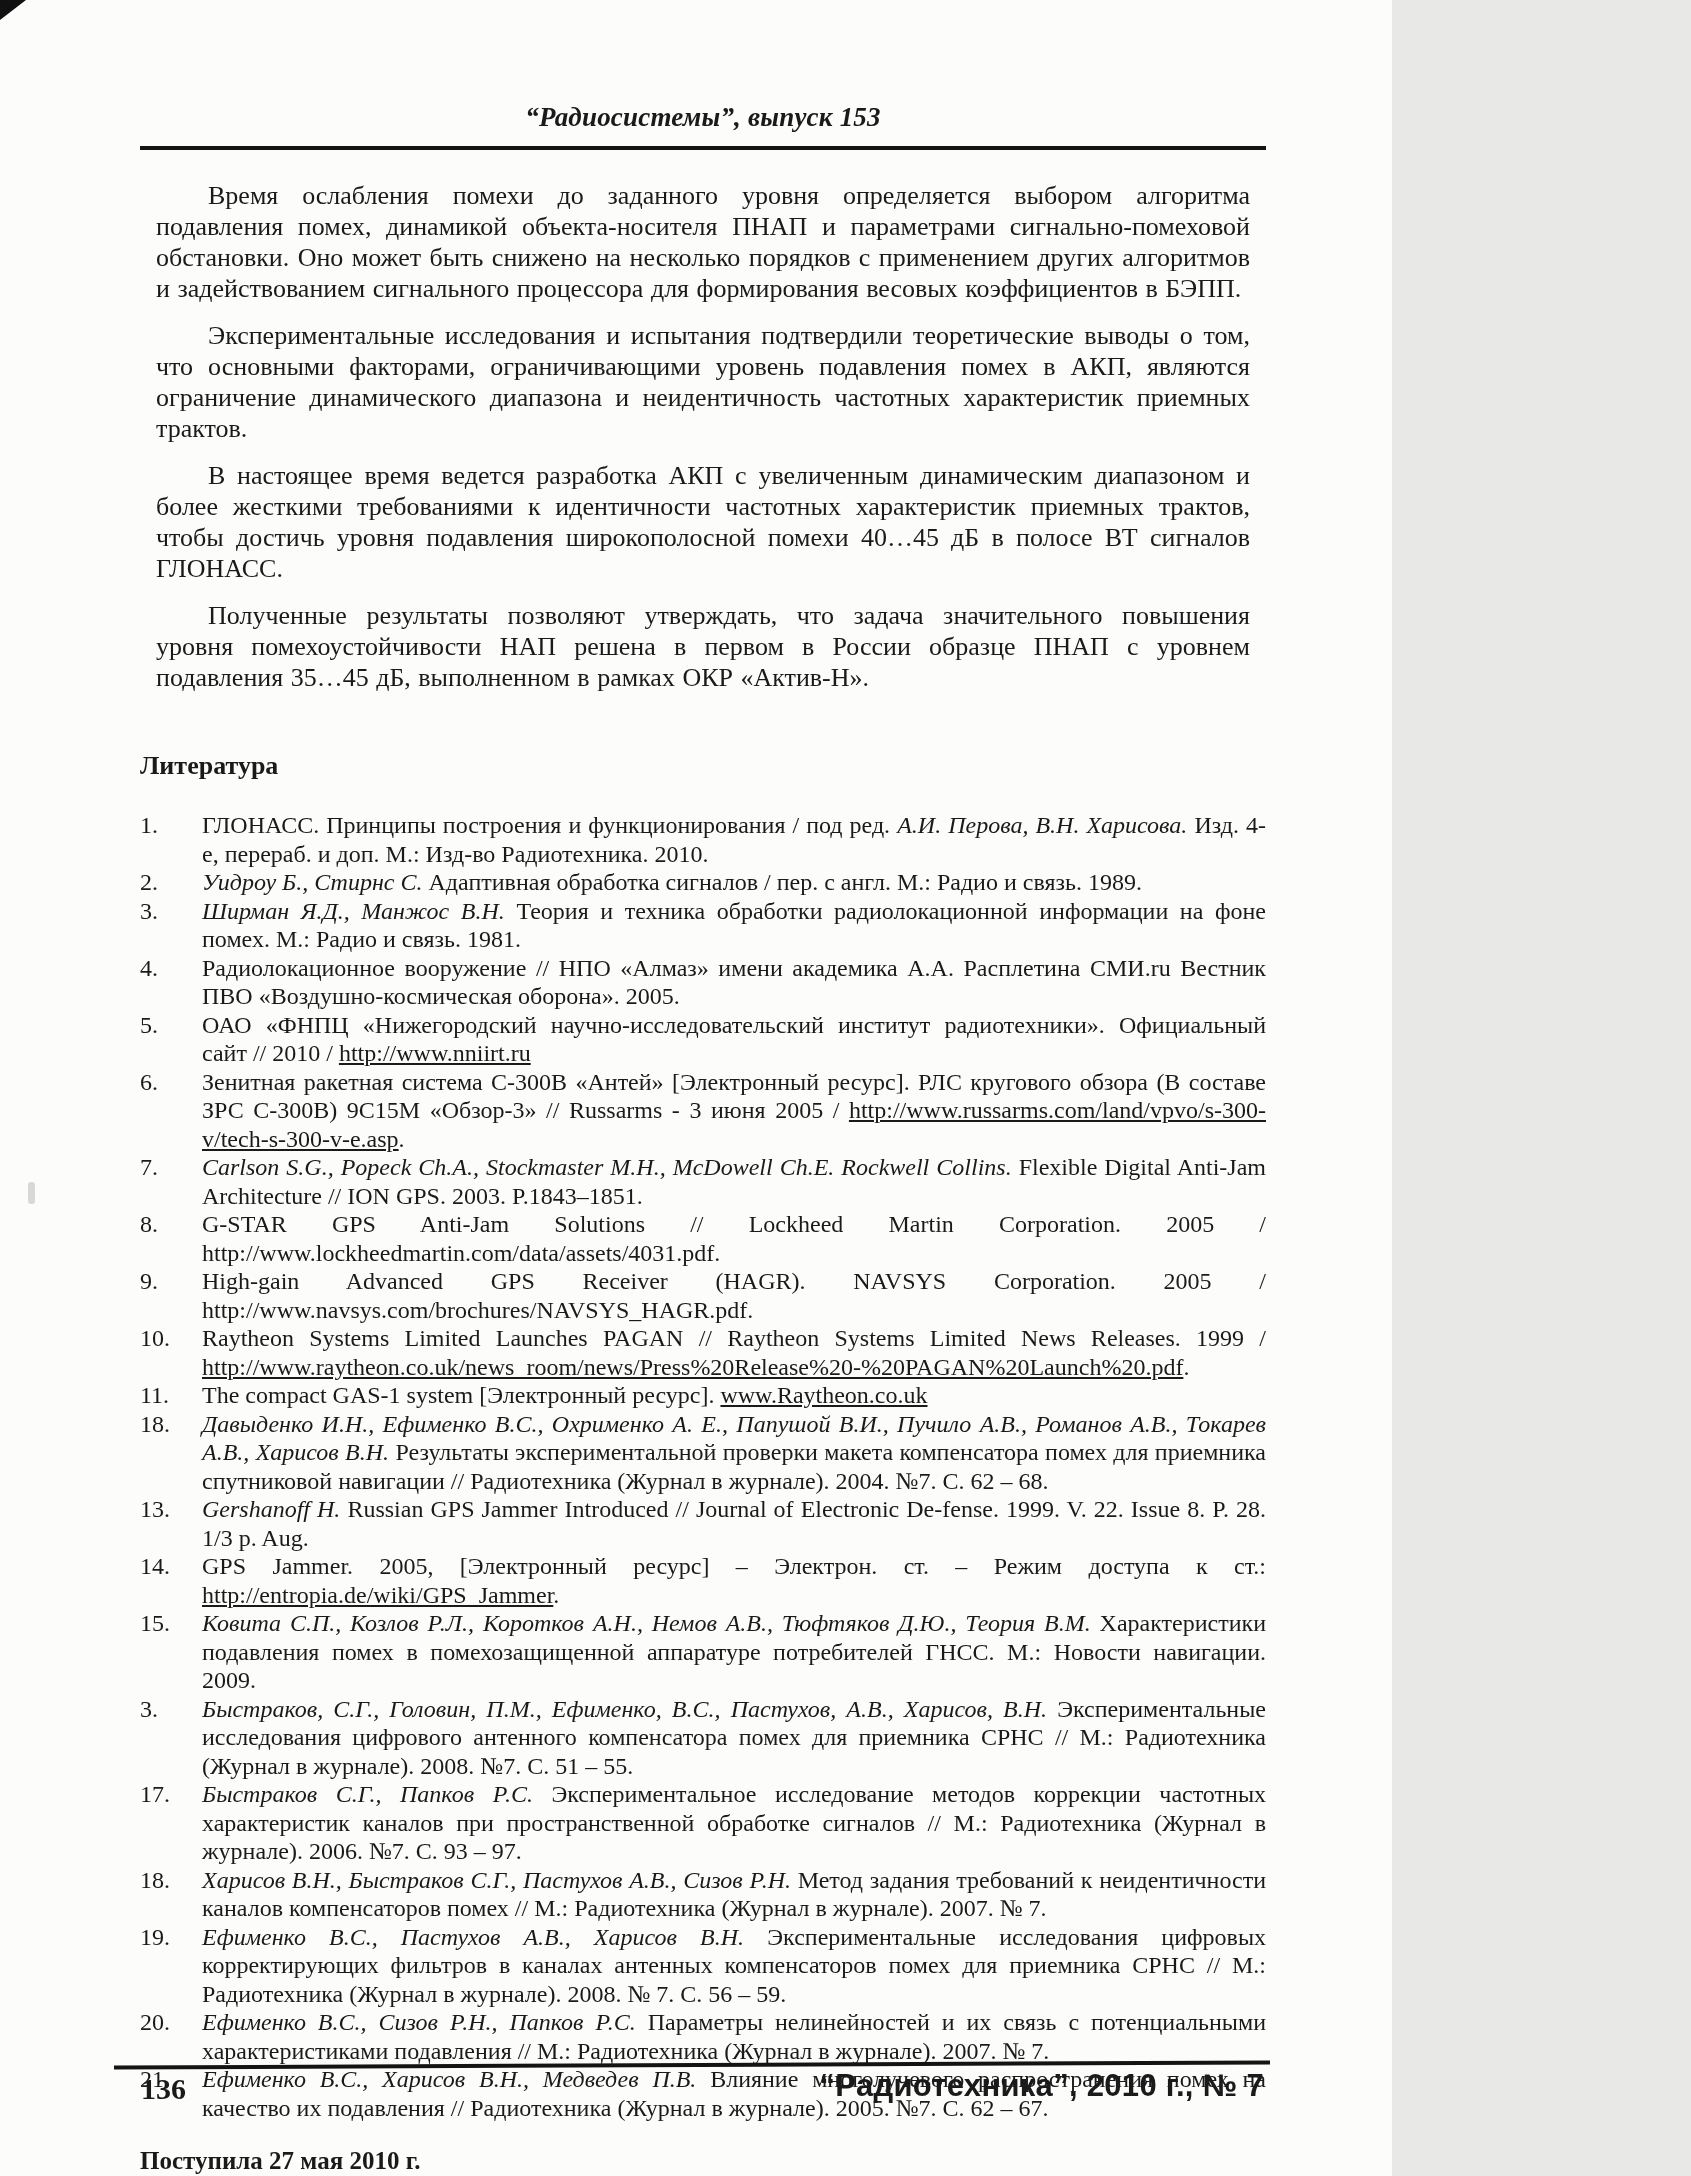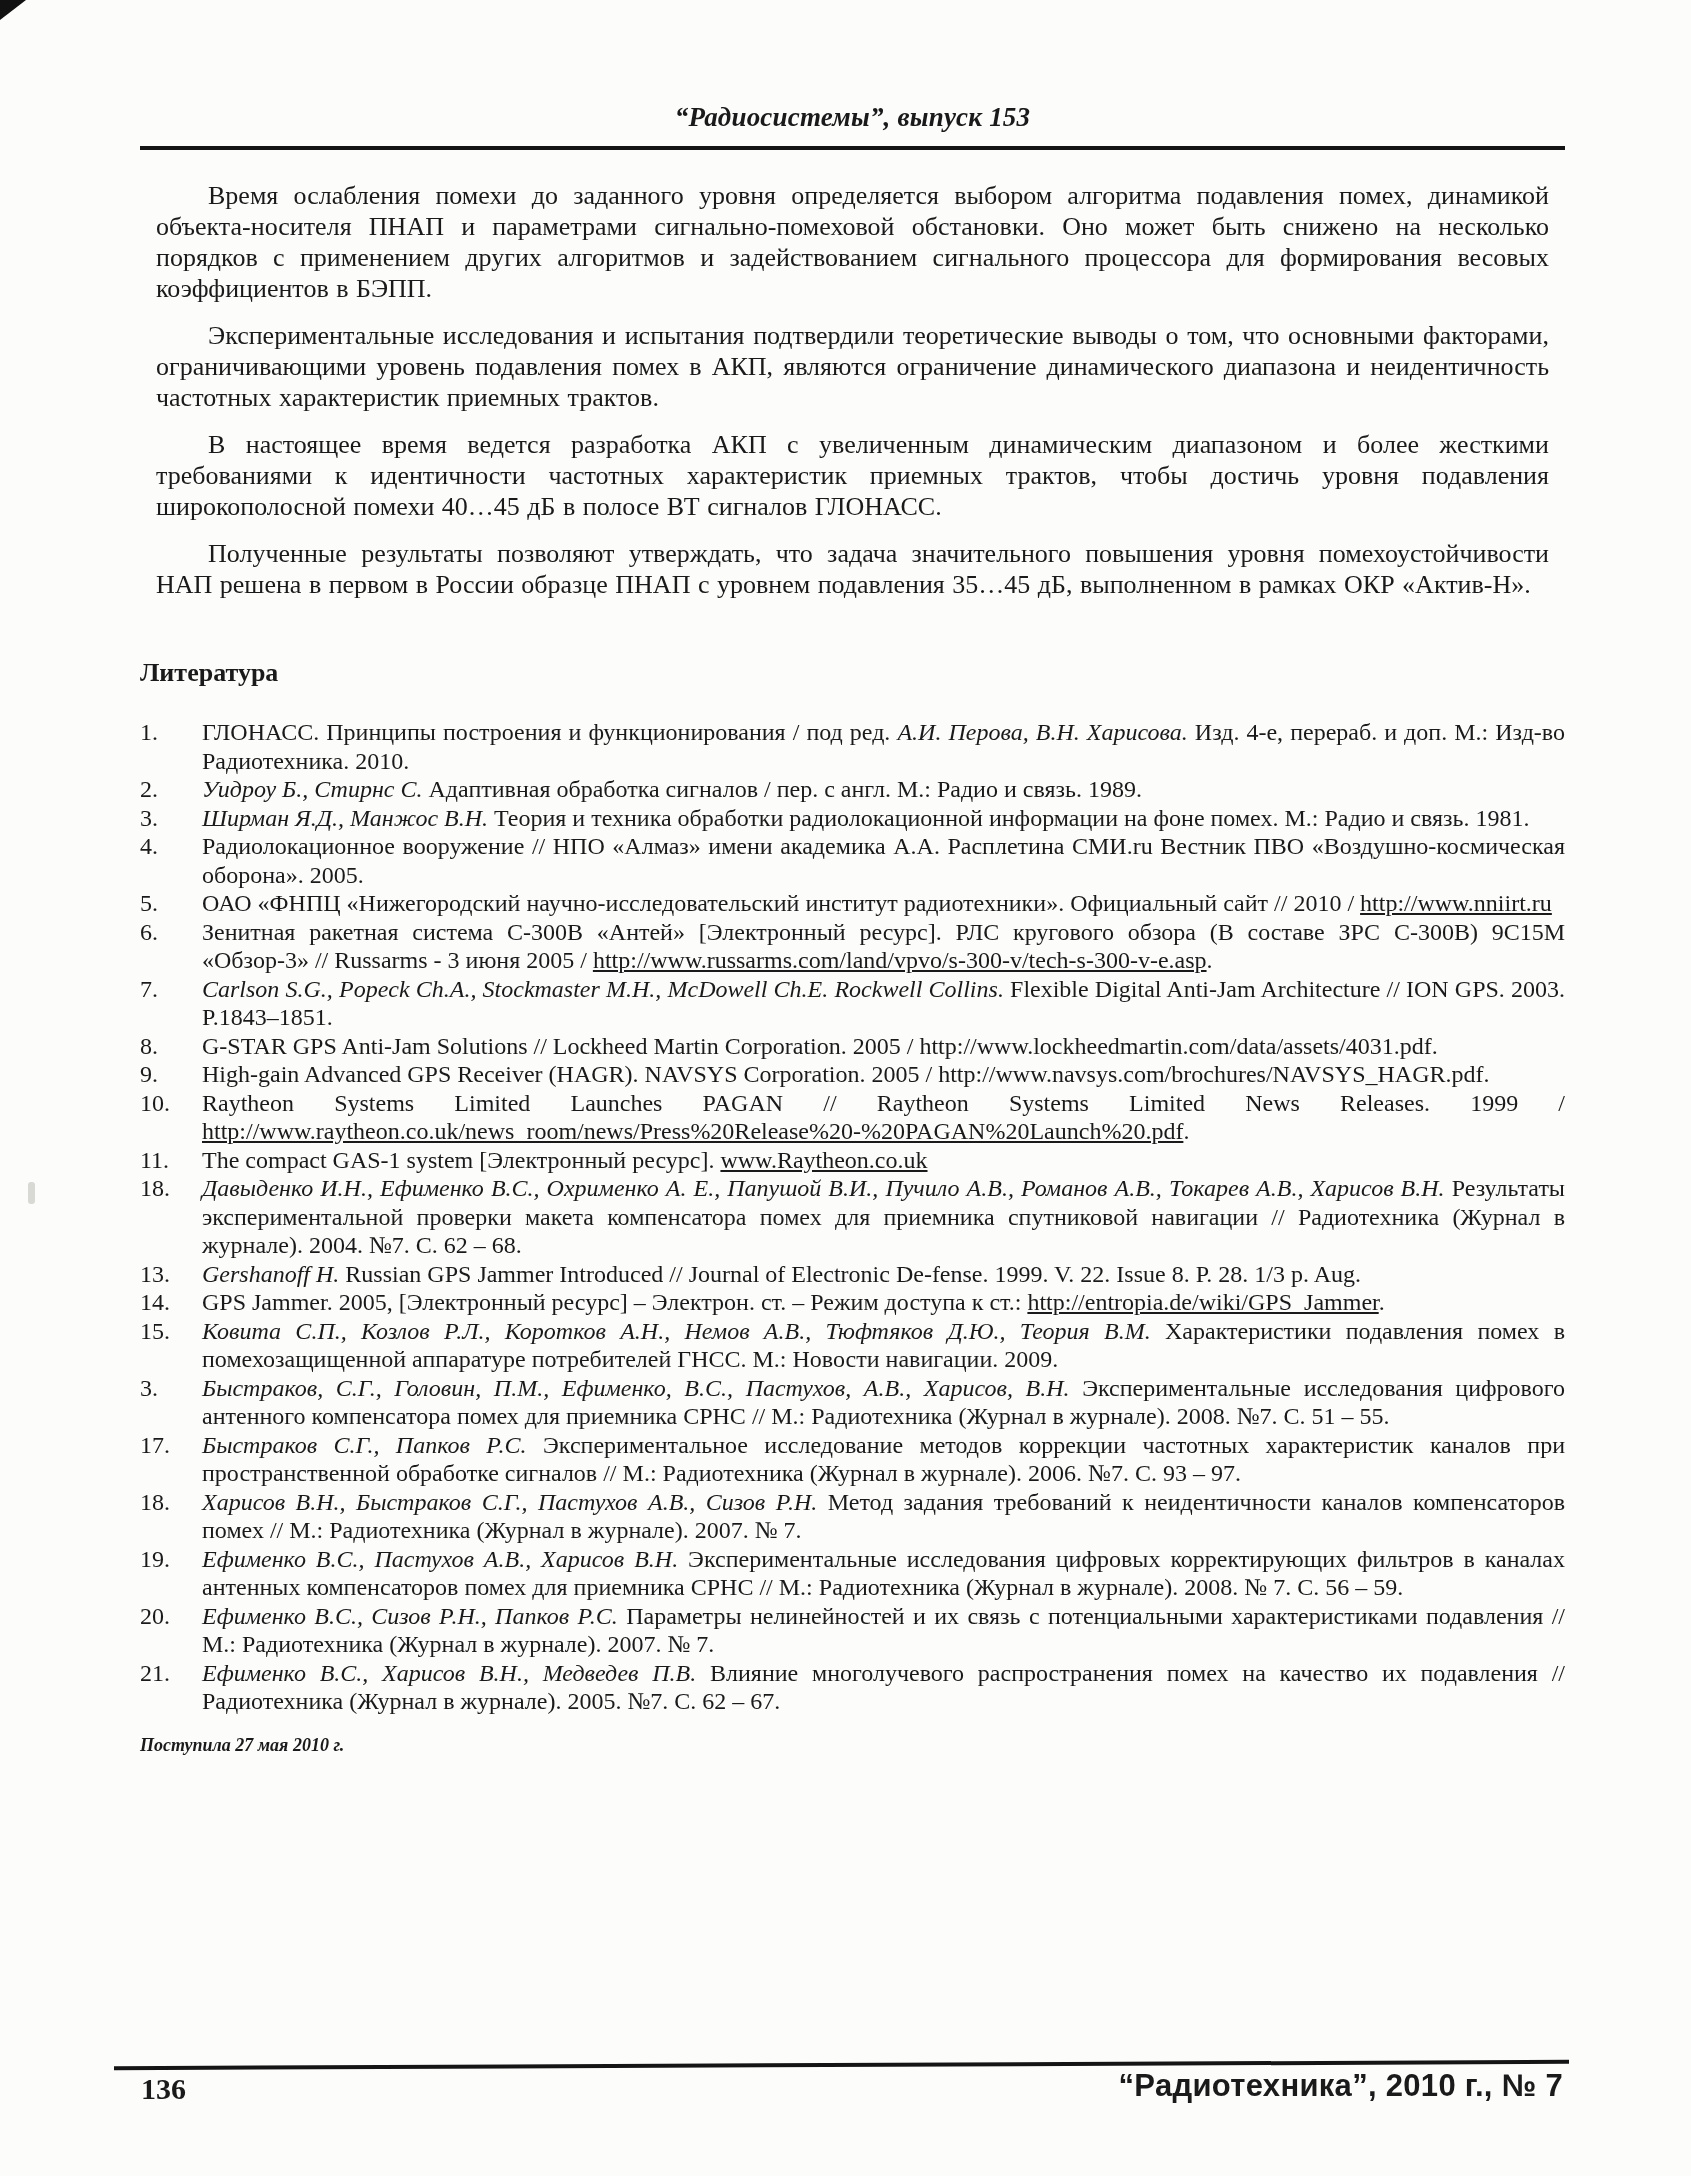--- a/index.html
+++ b/index.html
@@ -1,18 +1,18 @@
 <!DOCTYPE html>
 <html><head>
 <meta charset="utf-8">
 <style>
   html, body { margin: 0; padding: 0; background: #e8e8e6; }
   .page {
     position: relative;
-    width: 1691px;
+    width: 1392px;
     height: 2176px;
     background: #fcfcfb;
     overflow: hidden;
     font-family: "Liberation Serif", serif;
     color: #1a1a1a;
   }
   .content {
     position: absolute;
     left: 140px;
     right: 126px;
@@ -73,24 +73,23 @@
     flex: 0 0 62px;
     text-align: left;
   }
   .ref-text {
     flex: 1;
     text-align: justify;
   }
   .ref-text .it { font-style: italic; }
   .ref-text .url { text-decoration: underline; }
   .received {
-    margin: 19px 0 0 0;
-    font-size: 18px;
-    font-weight: bold;
-    font-style: italic;
+    margin: 25px 0 0 0;
+    font-size: 25px;
+    font-weight: bold;
   }
   .footer-rule {
     position: absolute;
     left: 114px;
     right: 122px;
     top: 2063px;
     height: 4px;
     background: #141414;
     transform: rotate(-0.25deg);
   }

